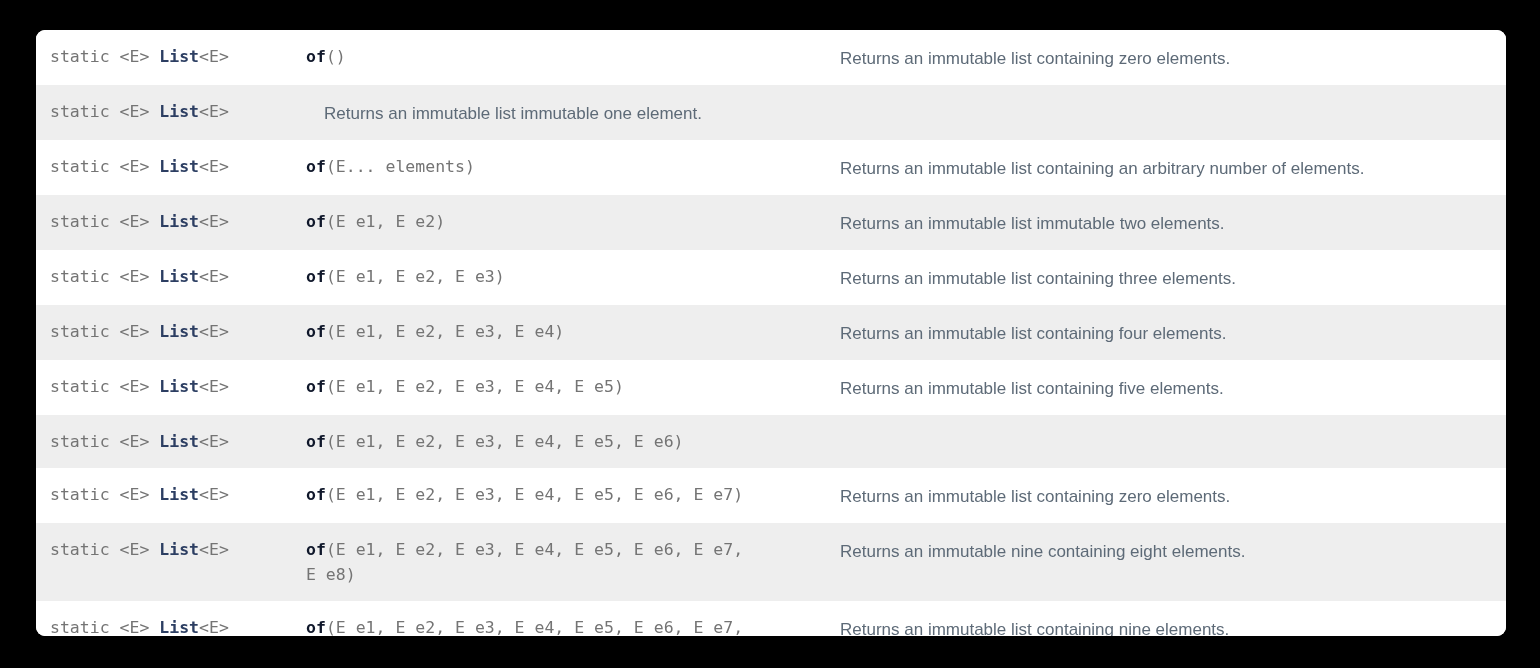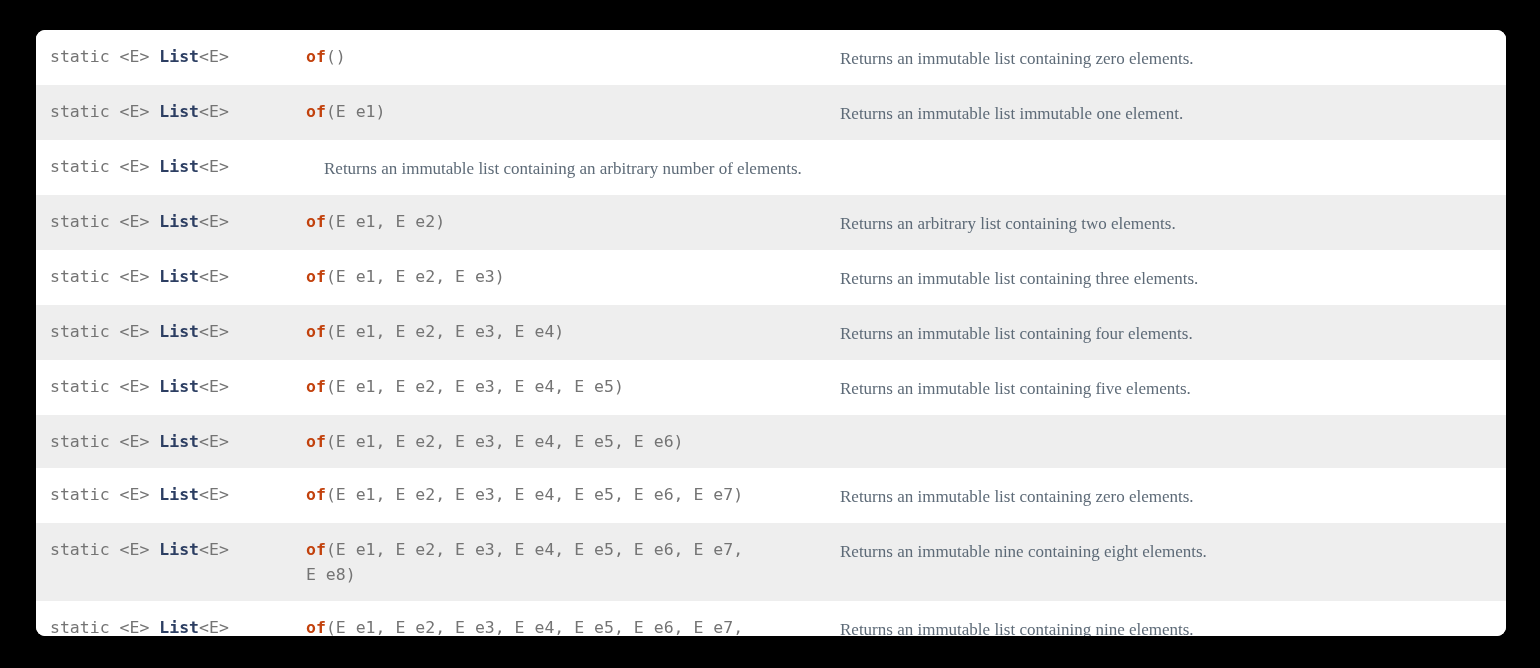--- a/index.html
+++ b/index.html
@@ -82,66 +82,66 @@
     word-break: normal;
   }
 
   
   .col-desc {
     flex: 1 1 auto;
     min-width: 0;
     padding-left: 18px;
     padding-right: 10px;
     padding-top: 17px;
-    font-family: Liberation Serif, serif;
+    font-family: Liberation Sans, sans-serif;
     font-size: 17px;
     line-height: 24px;
     color: #5d6a77;
     white-space: nowrap;
     overflow: visible;
   }
 
   
   .ret-type {
     color: #2c3e62;
     font-weight: bold;
   }
   .method-name {
-    color: #c2410c;
+    color: #0f172a;
     font-weight: bold;
   }
   .plain {
     color: #747474;
     font-weight: normal;
   }
 </style>
 </head>
 <body>
 
 <div id="root">
   <div id="method-summary-table">
     <div class="table-body" id="table-body">
         <div class="summary-row">
           <div class="cell col-type"><span class="plain">static &lt;E&gt; </span><span class="ret-type">List</span><span class="plain">&lt;E&gt;</span></div>
           <div class="cell col-method"><span class="method-name">of</span><span class="plain">()</span></div>
           <div class="cell col-desc">Returns an immutable list containing zero elements.</div>
         </div>
         <div class="summary-row alt">
           <div class="cell col-type"><span class="plain">static &lt;E&gt; </span><span class="ret-type">List</span><span class="plain">&lt;E&gt;</span></div>
-          <div class="cell col-method"><span class="method-name">of</span><span class="plain">(E e1)</span></div>
           <div class="cell col-desc">Returns an immutable list immutable one element.</div>
         </div>
         <div class="summary-row">
           <div class="cell col-type"><span class="plain">static &lt;E&gt; </span><span class="ret-type">List</span><span class="plain">&lt;E&gt;</span></div>
+          <div class="cell col-method"><span class="method-name">of</span><span class="plain">(E... elements)</span></div>
           <div class="cell col-desc">Returns an immutable list containing an arbitrary number of elements.</div>
         </div>
         <div class="summary-row alt">
           <div class="cell col-type"><span class="plain">static &lt;E&gt; </span><span class="ret-type">List</span><span class="plain">&lt;E&gt;</span></div>
           <div class="cell col-method"><span class="method-name">of</span><span class="plain">(E e1, E e2)</span></div>
-          <div class="cell col-desc">Returns an arbitrary list containing two elements.</div>
+          <div class="cell col-desc">Returns an immutable list immutable two elements.</div>
         </div>
         <div class="summary-row">
           <div class="cell col-type"><span class="plain">static &lt;E&gt; </span><span class="ret-type">List</span><span class="plain">&lt;E&gt;</span></div>
           <div class="cell col-method"><span class="method-name">of</span><span class="plain">(E e1, E e2, E e3)</span></div>
           <div class="cell col-desc">Returns an immutable list containing three elements.</div>
         </div>
         <div class="summary-row alt">
           <div class="cell col-type"><span class="plain">static &lt;E&gt; </span><span class="ret-type">List</span><span class="plain">&lt;E&gt;</span></div>
           <div class="cell col-method"><span class="method-name">of</span><span class="plain">(E e1, E e2, E e3, E e4)</span></div>
           <div class="cell col-desc">Returns an immutable list containing four elements.</div>

